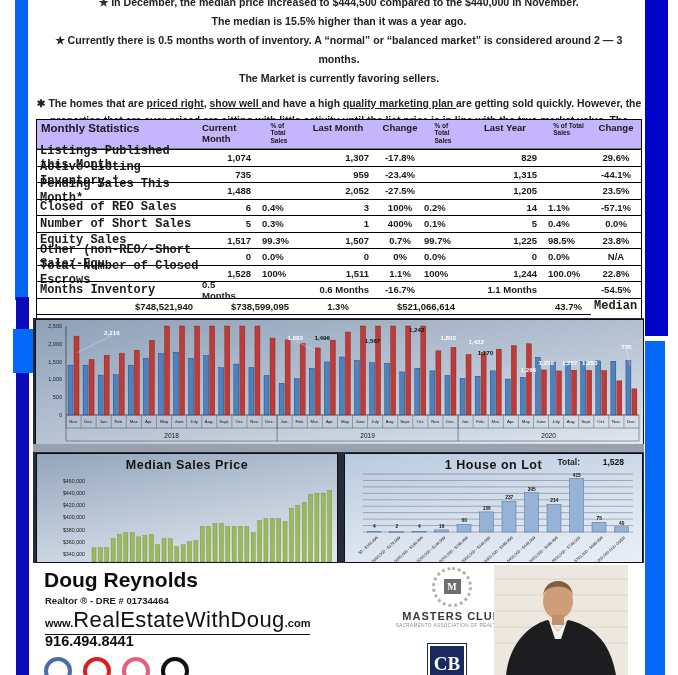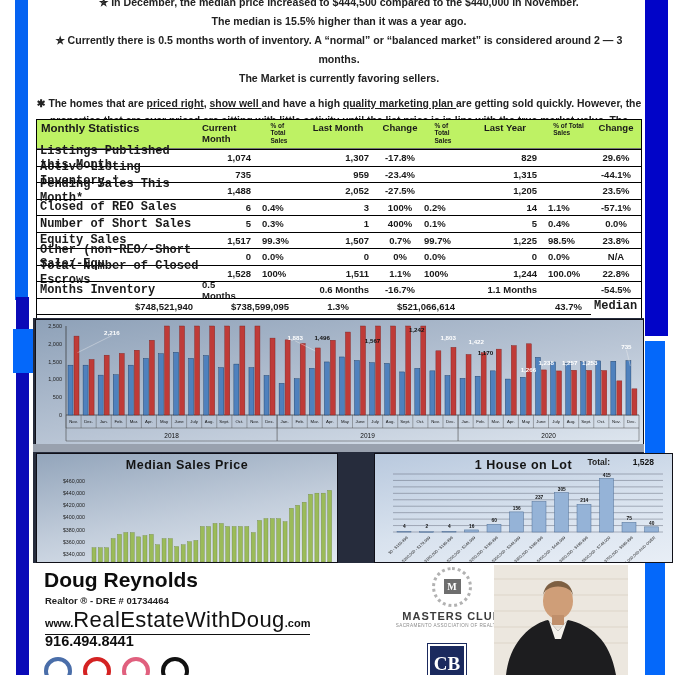--- a/index.html
+++ b/index.html
@@ -15,40 +15,40 @@
 
   
   #intro{left:36px;top:-7px;width:606px;text-align:center;font-weight:600;color:#222;}
   #intro .ln{font-size:10.6px;line-height:19px;}
   #intro .para{margin-top:7px;font-size:10.4px;line-height:17px;text-align:center;}
   #intro .u{text-decoration:underline;}
 
   
   #stats-table{left:36px;top:119px;width:604px;border:1.5px solid #000;background:#fff;
     display:grid;grid-template-columns:165px 58px 38px 80px 44px 42px 82px 45px 50px;}
-  #stats-table .th{background:#bef264;border-bottom:1px solid #777;min-height:26px;
+  #stats-table .th{background:#c4b5fd;border-bottom:1px solid #777;min-height:26px;
     display:flex;align-items:flex-start;justify-content:center;font-weight:700;font-size:9.5px;padding-top:2px;}
   #stats-table .th.c0{font-size:11.5px;justify-content:flex-start;padding-left:4px;}
   #stats-table .th.c2,#stats-table .th.c5,#stats-table .th.c7{font-size:6.5px;line-height:1.15;white-space:pre-line;text-align:left;}
   #stats-table .td{height:15.5px;border-top:1px solid #000;display:flex;align-items:center;
     font-weight:700;font-size:9.5px;justify-content:center;}
   #stats-table .td.c0{justify-content:flex-start;padding-left:3px;font-size:12px;font-family:Liberation Mono, monospace;}
   #stats-table .td.c1,#stats-table .td.c3,#stats-table .td.c6{justify-content:flex-end;padding-right:9px;}
   #stats-table .td.c2,#stats-table .td.c5,#stats-table .td.c7{justify-content:flex-start;padding-left:2px;}
   #stats-table .td.c4,#stats-table .td.c8{justify-content:center;}
 
   
   #charts-panel{left:33px;top:318px;width:611px;height:245px;background:#262c3c;}
   #main-chart{left:2px;top:1px;width:607px;height:124px;
     background:linear-gradient(170deg,#8ea1b8 0%,#b9c5d5 55%,#dee6ef 100%);border:1px solid #101018;}
   #panel-gap{left:0;top:126px;width:611px;height:8px;background:#99a1ae;}
   #median-chart{left:3px;top:135px;width:300px;height:108px;
     background:linear-gradient(170deg,#93a5bb 0%,#c2cddb 55%,#e2e9f1 100%);border:1px solid #101018;}
   #house-chart{left:311px;top:135px;width:297px;height:108px;
-    background:linear-gradient(170deg,#b9c9de 0%,#d8e2ee 55%,#e8eef6 100%);border:1px solid #101018;margin-left:30px;}
+    background:linear-gradient(170deg,#b9c9de 0%,#d8e2ee 55%,#e8eef6 100%);border:1px solid #101018;}
   .chart-title{width:100%;text-align:center;font-weight:700;color:#141414;}
   #median-title{top:4px;left:20px;width:260px;font-size:12.5px;letter-spacing:.5px;}
   #house-title-row{top:4px;left:0;width:100%;font-size:12.5px;}
   #house-title-row .t{display:inline-block;letter-spacing:.5px;font-weight:700;}
   #house-total-label{position:absolute;right:62px;top:3px;font-size:8.5px;font-weight:700;color:#222;}
   #house-total-value{position:absolute;right:18px;top:3px;font-size:8.5px;font-weight:700;color:#111;}
   svg{position:absolute;left:0;top:0;}
 
   
   #footer{left:22px;top:565px;width:606px;height:110px;}

